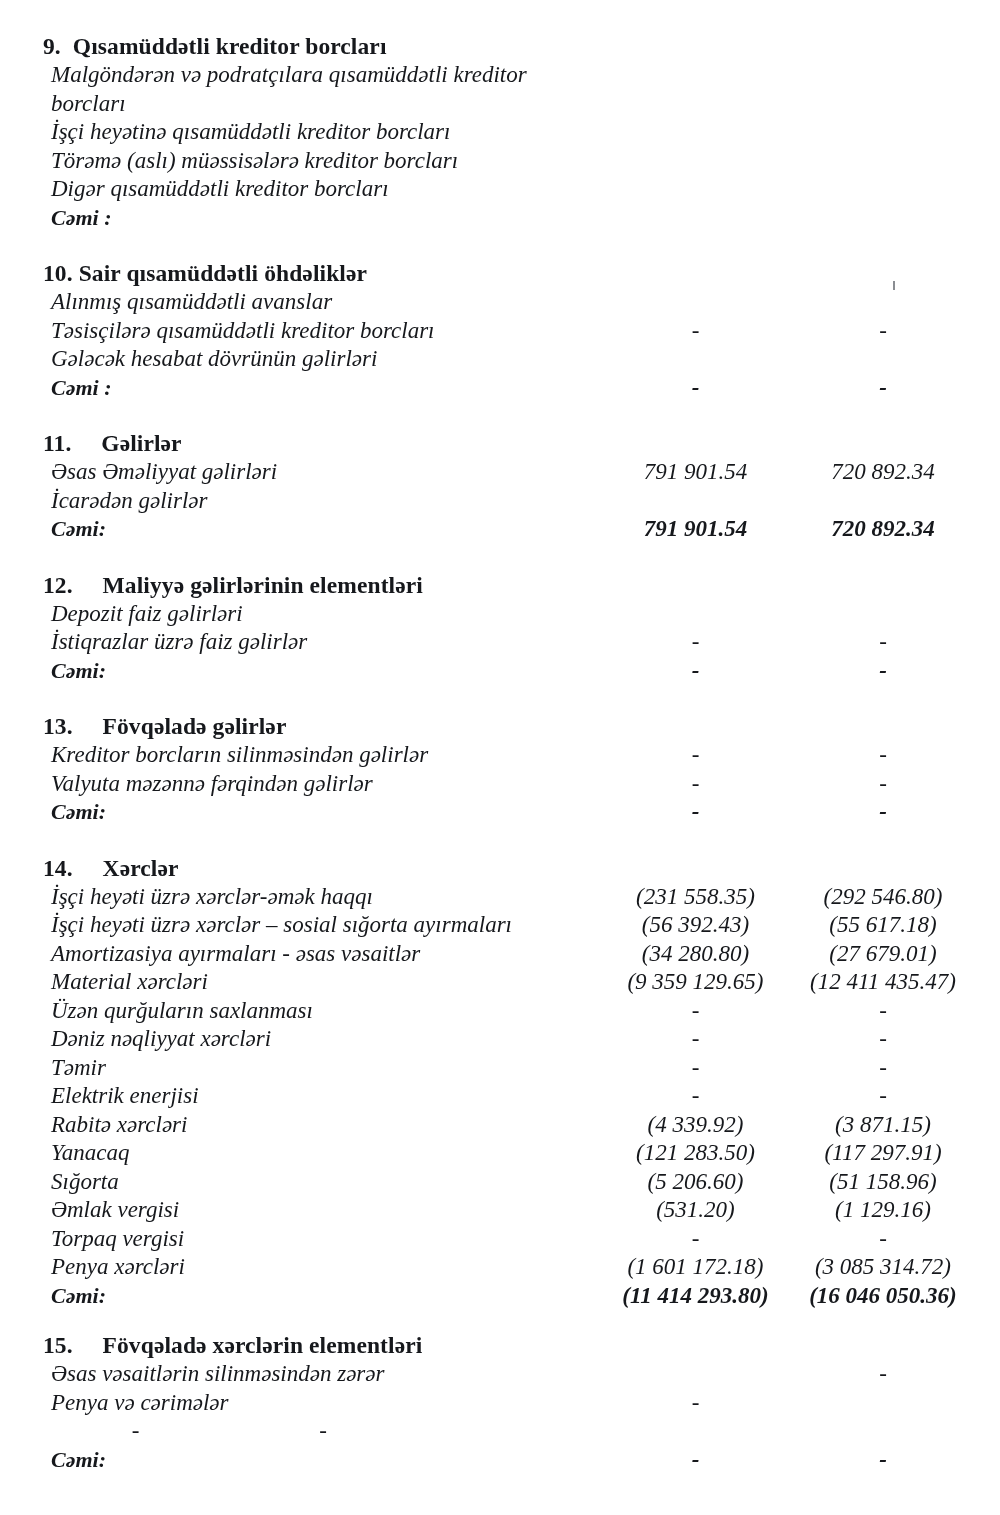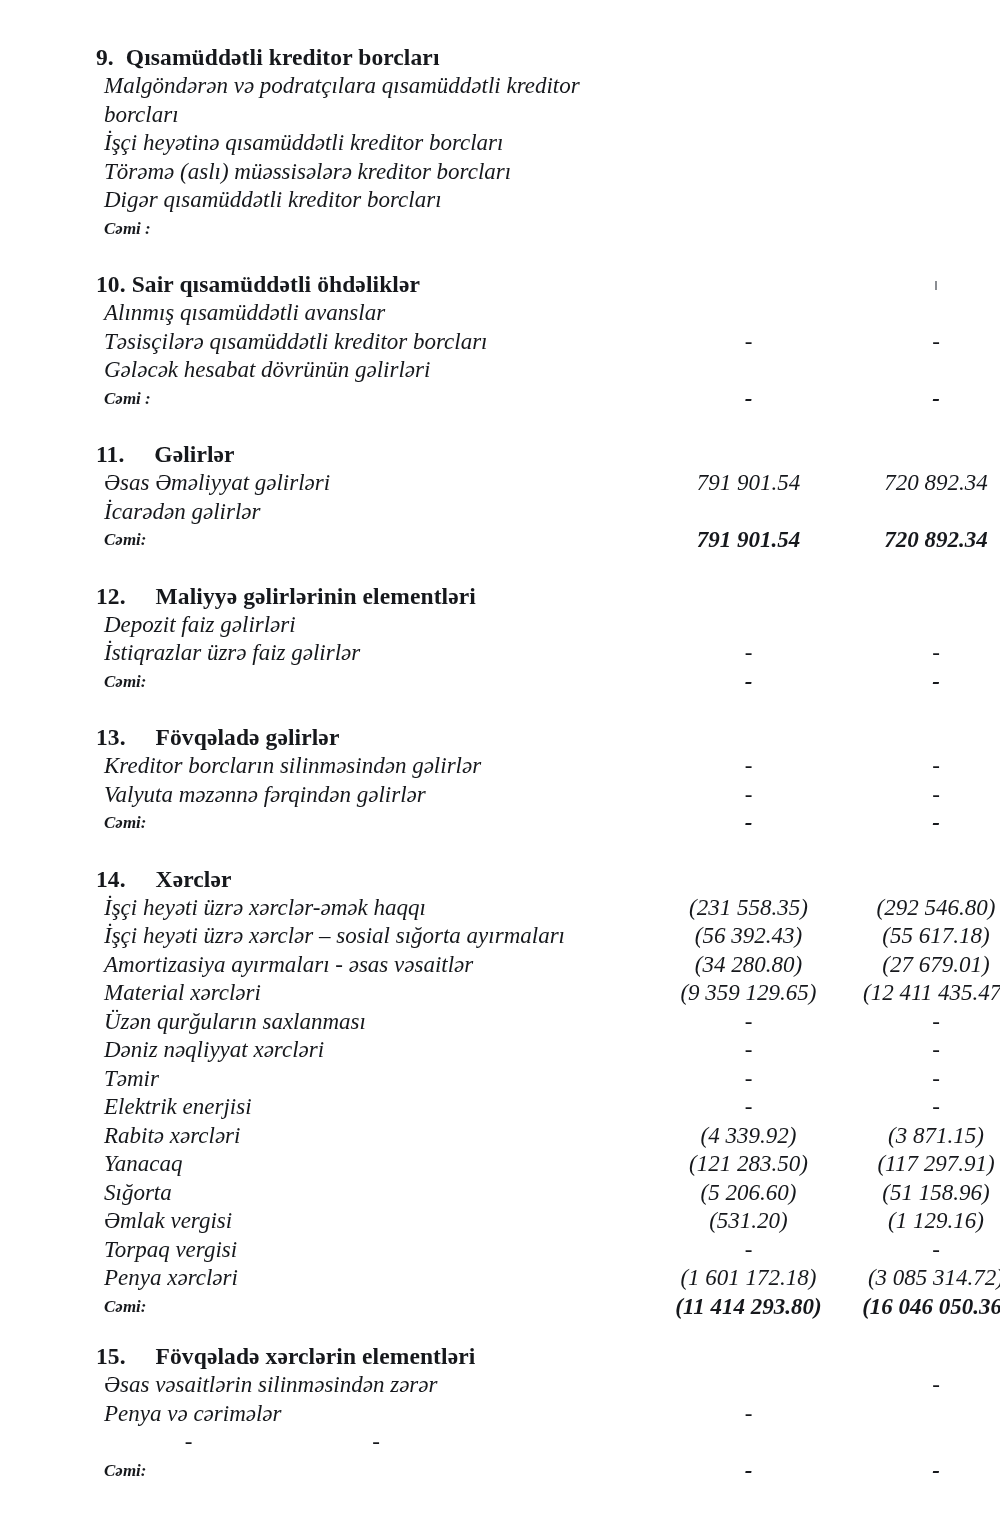--- a/index.html
+++ b/index.html
@@ -12,23 +12,22 @@
     height: 1515px;
     font-family: "Liberation Serif", "DejaVu Serif", serif;
     color: #16181c;
     position: relative;
     overflow: hidden;
   }
   .page {
     position: relative;
     width: 864px;
     height: 1515px;
-    padding: 12px;
+    padding: 1px;
     box-sizing: border-box;
-    margin-left: 42px;
   }
   .section {
     margin: 0 0 0 0;
     padding: 0 40px 0 42px;
   }
   .sec-space {
     height: 26px;
   }
   .sec-space-sm {
     height: 20px;
@@ -63,21 +62,21 @@
     font-size: 23px;
     line-height: 28.5px;
   }
   .val.col1 { flex: 0 0 185px; }
   .val.col2 { flex: 0 0 190px; }
   .total .label,
   .total .val {
     font-weight: bold;
   }
   .total .label {
-    font-size: 17px;
+    font-size: 22px;
   }
   .tick {
     position: absolute;
     left: 893px;
     top: 281px;
     width: 2px;
     height: 9px;
     background: #4c5058;
     opacity: 0.65;
   }

